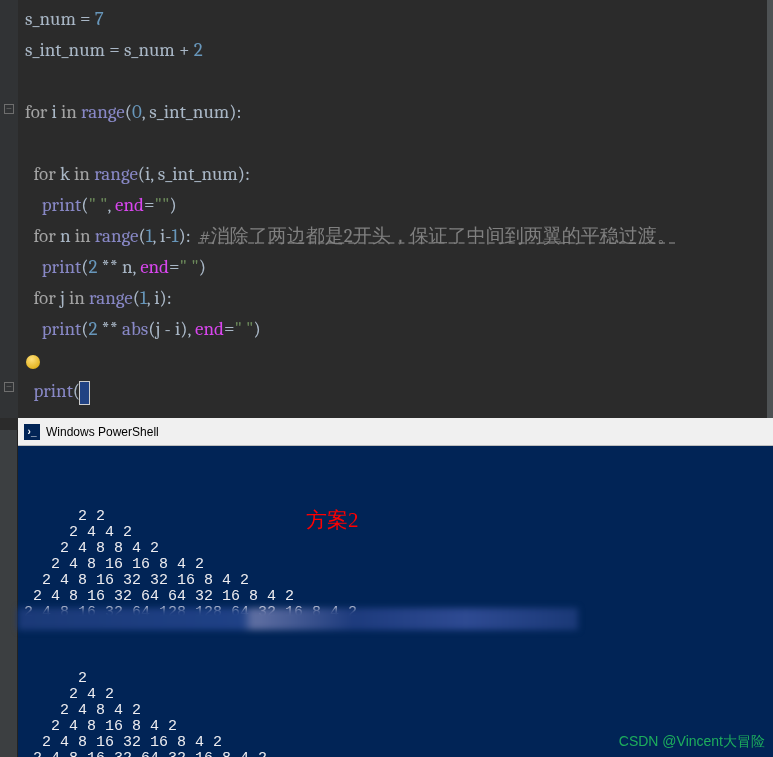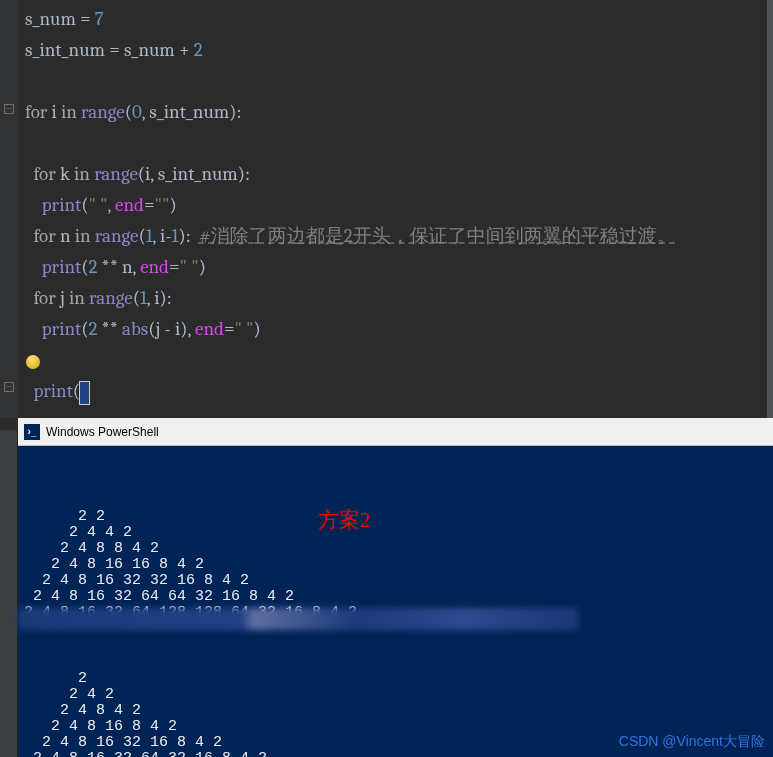--- a/index.html
+++ b/index.html
@@ -134,21 +134,21 @@
     position:absolute;
     left:0; top:162px;
     width:560px; height:22px;
     background:linear-gradient(90deg,#1b3a78,#1f4186 40%,#5f6fa2 42%,#1d3b7d 60%,#2e4a92 80%,#1a3977);
     filter:blur(3px);
   }
   .watermark{
     position:absolute;
     right:8px;
     bottom:6px;
-    color:#3b82f6;
+    color:#22c55e;
     font-family:"Microsoft YaHei",sans-serif;
     font-size:14px;
     opacity:0.85;
   }
 </style>
 </head>
 <body>
 
 <div class="editor">
   <div class="gutter"></div>
@@ -189,17 +189,17 @@
 2 4 8 16 32 64 128 128 64 32 16 8 4 2 </div>
     <div class="blur-bar"></div>
     <div class="term-text" style="margin-top:50px">      2 
      2 4 2 
     2 4 8 4 2 
    2 4 8 16 8 4 2 
   2 4 8 16 32 16 8 4 2 
  2 4 8 16 32 64 32 16 8 4 2 
 2 4 8 16 32 64 128 64 32 16 8 4 2 </div>
 
-    <div class="label-red" style="left:300px; top:60px">方案2</div>
+    <div class="label-red" style="left:288px; top:60px">方案2</div>
 
     <div class="watermark">CSDN @Vincent大冒险</div>
   </div>
 </div>
 
 </body></html>

